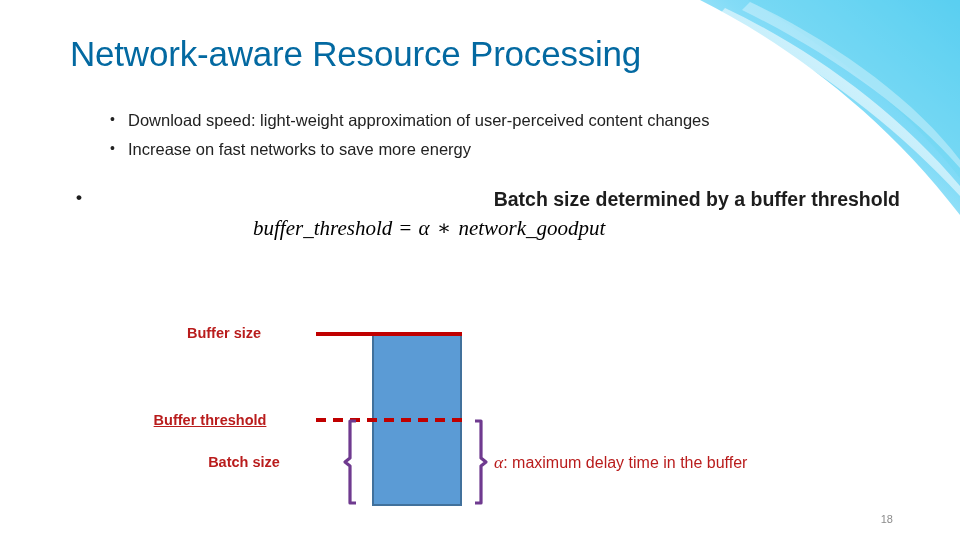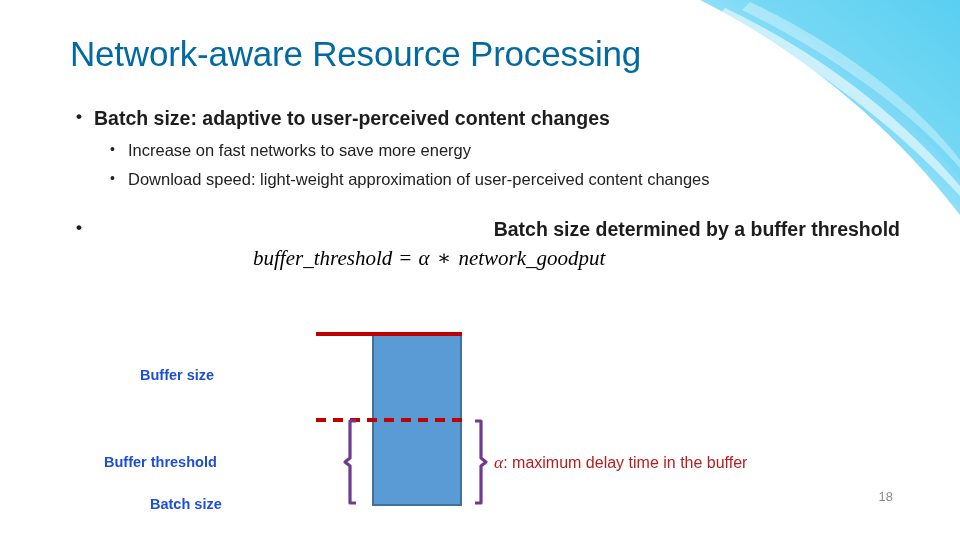--- a/index.html
+++ b/index.html
@@ -118,44 +118,43 @@
     width: 960px;
     height: 540px;
     pointer-events: none;
   }
   .diagram svg { display: block; }
 
   .diag-label {
     position: absolute;
     font-size: 14.5px;
     font-weight: 600;
-    color: #1d4ed8;
-    white-space: nowrap;
-    text-align: left;
-    margin-top: 42px;
+    color: #b91c1c;
+    white-space: nowrap;
+    text-align: center;
   }
   .lbl-buffer-size   { left: 140px; top: 325px; width: 168px; }
-  .lbl-buffer-thresh { left: 104px; top: 412px; width: 188px; }
+  .lbl-buffer-thresh { left: 116px; top: 412px; width: 188px; text-decoration: underline; }
   .lbl-batch-size    { left: 150px; top: 454px; width: 188px; }
   .lbl-alpha {
     position: absolute;
     left: 494px;
     top: 452px;
     font-size: 16px;
     font-weight: 500;
     color: #b91c1c;
     white-space: nowrap;
   }
 
   
   .page-num {
     position: absolute;
     right: 67px;
-    bottom: 36px;
-    font-size: 13px;
+    bottom: 15px;
+    font-size: 11px;
     color: #8c8c8c;
   }
 </style>
 </head>
 <body>
 
 <div class="slide">
 
   <div class="swoosh-wrap">
     <svg viewBox="0 0 330 230" preserveAspectRatio="none" aria-hidden="true">
@@ -176,25 +175,24 @@
       <path d="M330,0 L118,0 C196,44 276,108 330,178 Z" fill="#6fd6f2" opacity="0.45"></path>
       <path d="M95,8 C180,48 268,112 330,186 L330,196 C262,122 176,58 88,16 Z" fill="url(#sw2)" opacity="0.85"></path>
       <path d="M120,2 C205,42 285,100 330,160 L330,168 C280,110 198,52 112,10 Z" fill="#ffffff" opacity="0.35"></path>
     </svg>
   </div>
 
   <div class="title">Network-aware Resource Processing</div>
 
   <div class="body">
 
-    <div class="bullet-l1">Batch size: adaptive to user-perceived content changes</div>
 
     <div class="sub-list">
+      <div class="bullet-l2">Download speed: light-weight approximation of user-perceived content changes</div>
       <div class="bullet-l2">Increase on fast networks to save more energy</div>
-      <div class="bullet-l2">Download speed: light-weight approximation of user-perceived content changes</div>
     </div>
 
     <div class="bullet-l1" style="margin-top:20px;text-align:right;">Batch size determined by a buffer threshold</div>
 
     <div class="formula-row">
       <div class="formula">
         <span>buffer_threshold</span>
         <span class="op">=</span>
         <span>α</span>
         <span class="op">∗</span>

